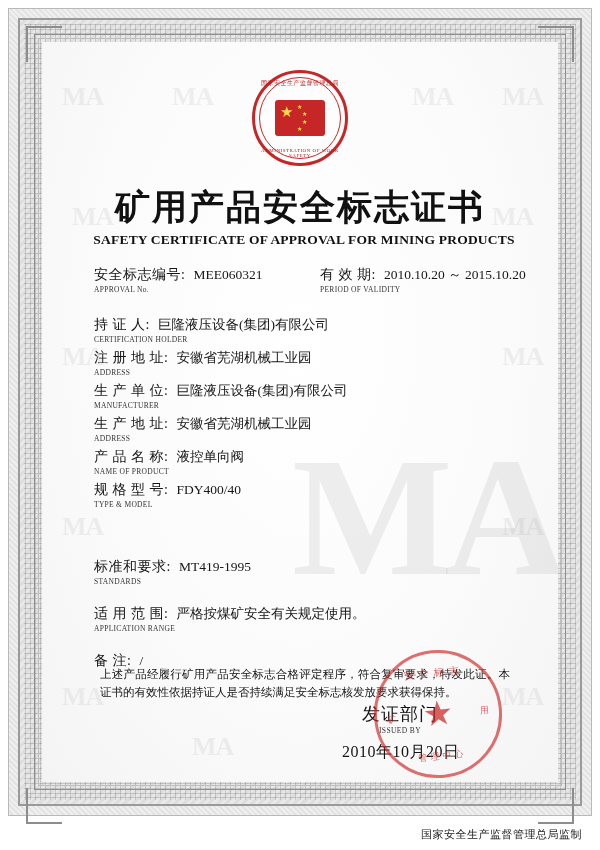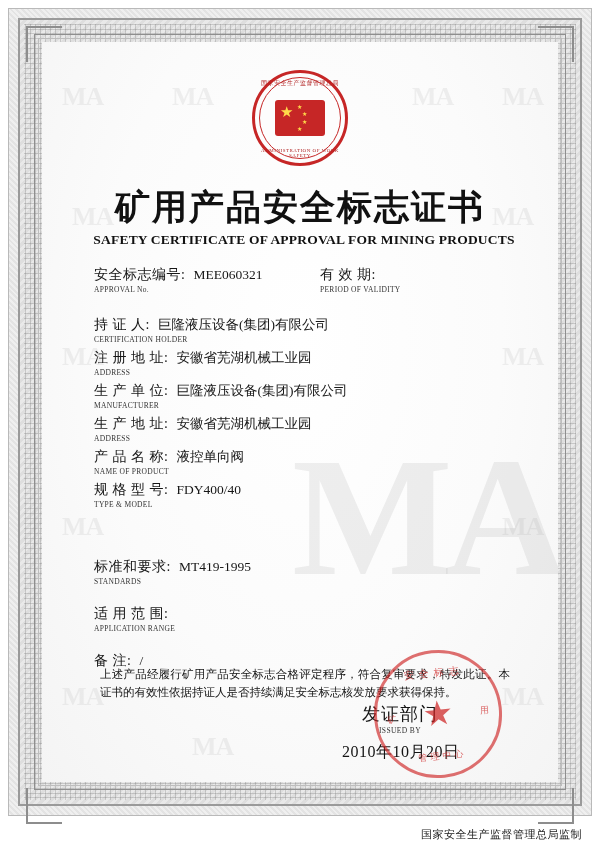--- a/index.html
+++ b/index.html
@@ -417,20 +417,21 @@
         <div class="col-left">
           <div class="row-line">
             <span class="lbl-cn">安全标志编号:</span>
             <span class="val">MEE060321</span>
           </div>
           <span class="lbl-en">APPROVAL No.</span>
         </div>
         <div class="col-right">
           <div class="row-line">
             <span class="lbl-cn">有 效 期:</span>
+            <span class="val">2010.10.20 ～ 2015.10.20</span>
           </div>
           <span class="lbl-en">PERIOD OF VALIDITY</span>
         </div>
       </div>
 
       <div class="gap-1"></div>
 
       <div class="row">
         <div class="row-line">
           <span class="lbl-cn">持 证 人:</span>
@@ -488,20 +489,21 @@
           <span class="val">MT419-1995</span>
         </div>
         <span class="lbl-en">STANDARDS</span>
       </div>
 
       <div class="gap-1"></div>
 
       <div class="row">
         <div class="row-line">
           <span class="lbl-cn">适 用 范 围:</span>
+          <span class="val">严格按煤矿安全有关规定使用。</span>
         </div>
         <span class="lbl-en">APPLICATION RANGE</span>
       </div>
 
       <div class="gap-1"></div>
 
       <div class="row">
         <div class="row-line">
           <span class="lbl-cn">备      注:</span>
           <span class="val">/</span>

